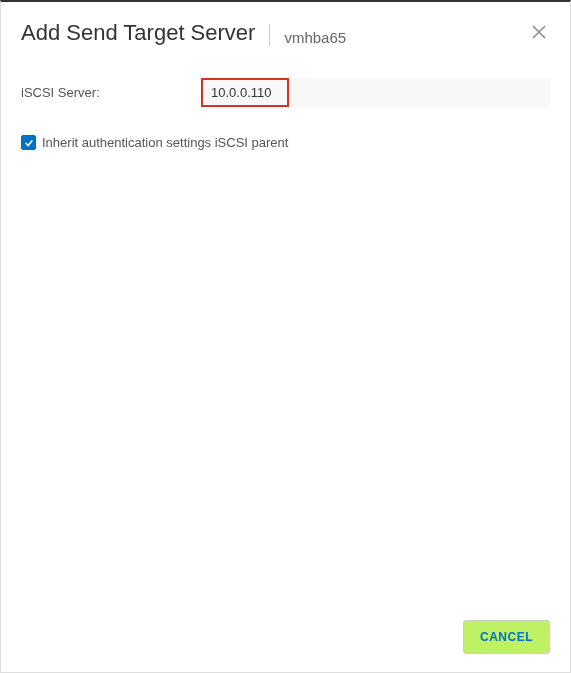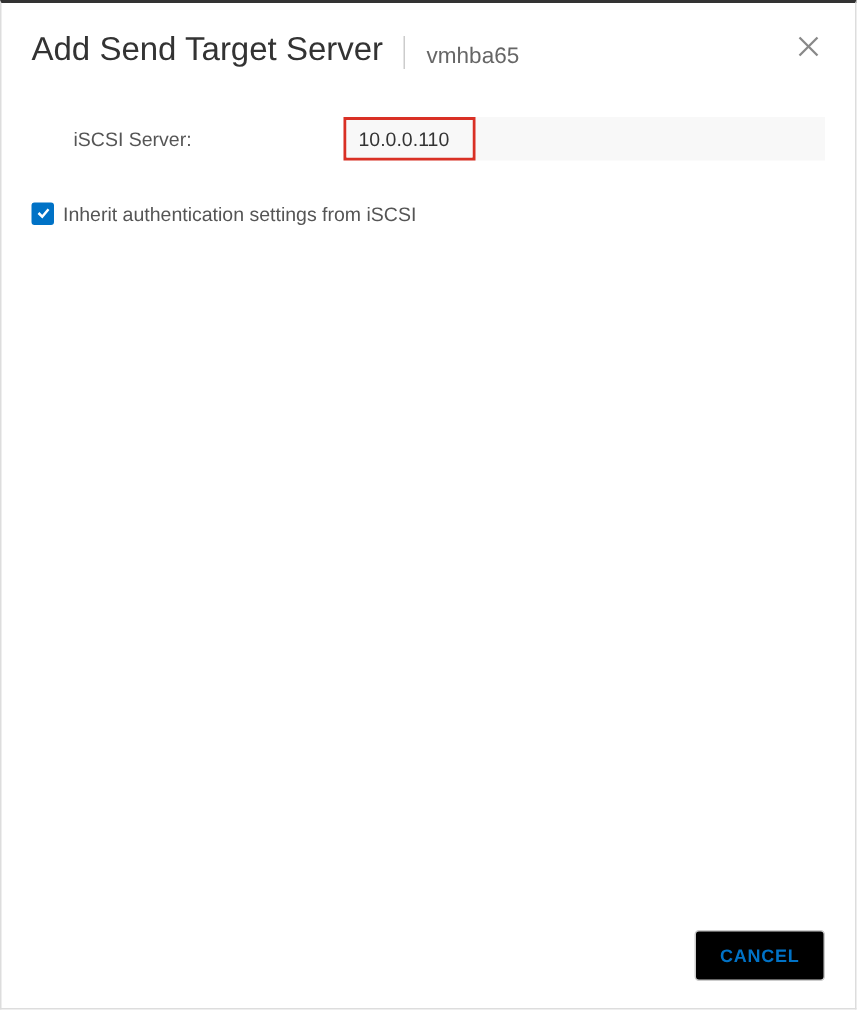--- a/index.html
+++ b/index.html
@@ -46,21 +46,20 @@
     padding: 4px;
     line-height: 1;
   }
   .form-body {
     padding: 20px 20px 0 20px;
   }
   .form-row {
     display: flex;
     align-items: center;
     margin-bottom: 14px;
-    margin-left: 28px;
   }
   .form-label {
     width: 180px;
     font-size: 13px;
     color: #555;
   }
   .form-input-wrap {
     flex: 1;
     position: relative;
   }
@@ -150,21 +149,21 @@
     font-size: 12px;
     font-weight: 600;
     letter-spacing: 0.5px;
     padding: 9px 16px;
     border-radius: 3px;
     cursor: pointer;
     min-width: 64px;
     text-align: center;
   }
   .btn-cancel {
-    background: #000000;
+    background: #bef264;
     border: 1px solid #ccc;
     color: #0072c6;
   }
   .btn-ok {
     background: #0072c6;
     border: 1px solid #0072c6;
     color: #fff;
   }
   .ok-highlight {
     border: 3px solid #d93025;
@@ -206,20 +205,20 @@
   </div>
 
   <div class="checkbox-row">
     <div class="checkbox">
       <span>
         <svg viewBox="0 0 12 12">
             <polyline points="2,6 5,9 10,3" fill="none" stroke="#fff" stroke-width="2"></polyline>
           </svg>
       </span>
     </div>
-    <span class="checkbox-label">Inherit authentication settings from iSCSI</span>
+    <span class="checkbox-label">Inherit authentication settings iSCSI parent</span>
   </div>
 
 </div>
 
 <div class="dialog-footer">
   <button class="btn btn-cancel">CANCEL</button>
 </div>
 
 </body></html>

